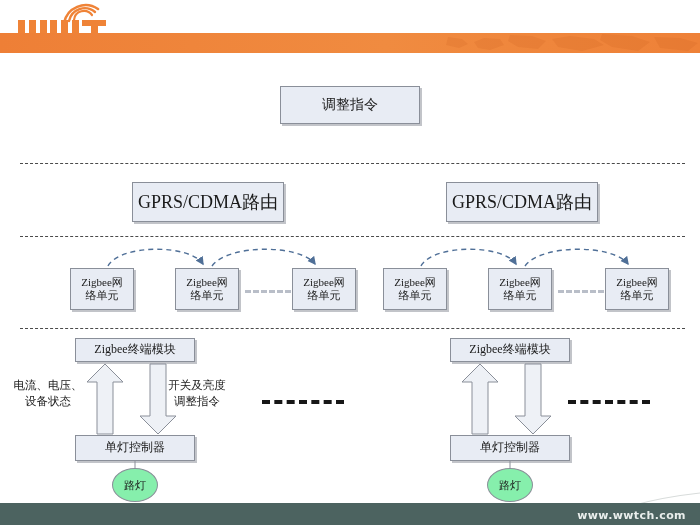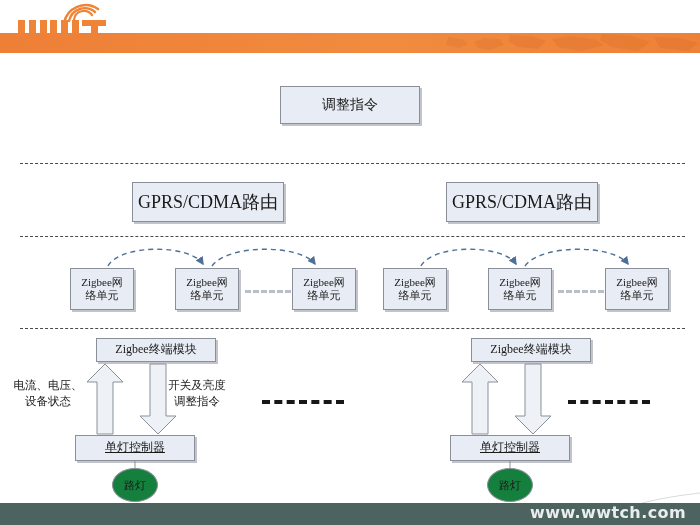--- a/index.html
+++ b/index.html
@@ -43,25 +43,25 @@
     box-sizing:border-box;
     color:#1a1a1a;
     display:flex;align-items:center;justify-content:center;
     text-align:center;
     line-height:1.15;
   }
   .box.shadow{box-shadow:2px 2px 0 rgba(120,125,135,.45);}
   .box-top{font-size:14px;}
   .box-gprs{font-size:18px;}
   .box-zb{font-size:11px;padding:2px 2px;text-align:right;}
-  .box-term{font-size:12px;margin-left:21px;}
-  .box-ctrl{font-size:12px;text-decoration:underline;}
+  .box-term{font-size:12px;}
+  .box-ctrl{font-size:12px;}
   .circle{
     position:absolute;border:1px solid #8a8f99;border-radius:50%;
-    background:#15803d;display:flex;align-items:center;justify-content:center;
+    background:#86efac;display:flex;align-items:center;justify-content:center;
     font-size:11px;color:#1a1a1a;box-sizing:border-box;
   }
 
   
   .dots-gray{
     position:absolute;height:0;border-top:3px dashed #b9bec8;
   }
   
   .dots-black{
     position:absolute;height:0;border-top:4px dashed #171717;
@@ -77,21 +77,21 @@
   }
 
   
   .footer{
     position:absolute;left:0;bottom:0;width:700px;height:22px;
     background:#4c6360;
   }
   .footer-url{
     position:absolute;right:14px;bottom:3px;
     font-family:"DejaVu Sans","Liberation Sans",sans-serif;
-    font-size:16px;font-weight:bold;color:#e9eeec;letter-spacing:.4px;
+    font-size:11px;font-weight:bold;color:#e9eeec;letter-spacing:.4px;
   }
   .footer-swoosh{position:absolute;left:430px;bottom:0;width:270px;height:36px;}
 </style>
 </head>
 <body>
 
 <div id="stage">
 
   <div class="header">
 

